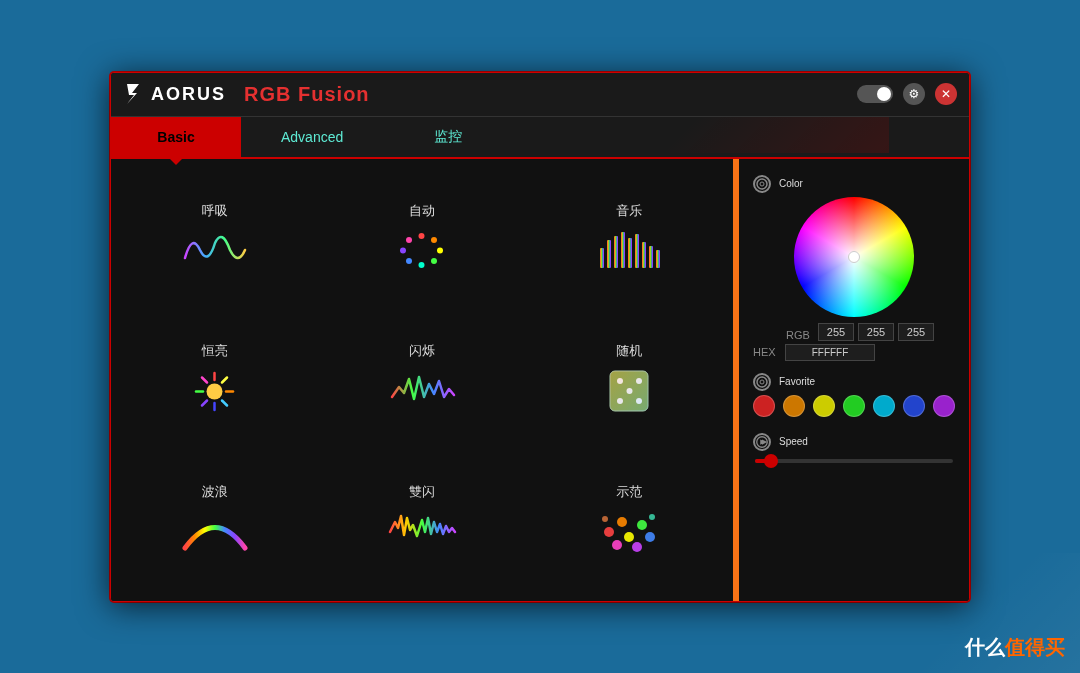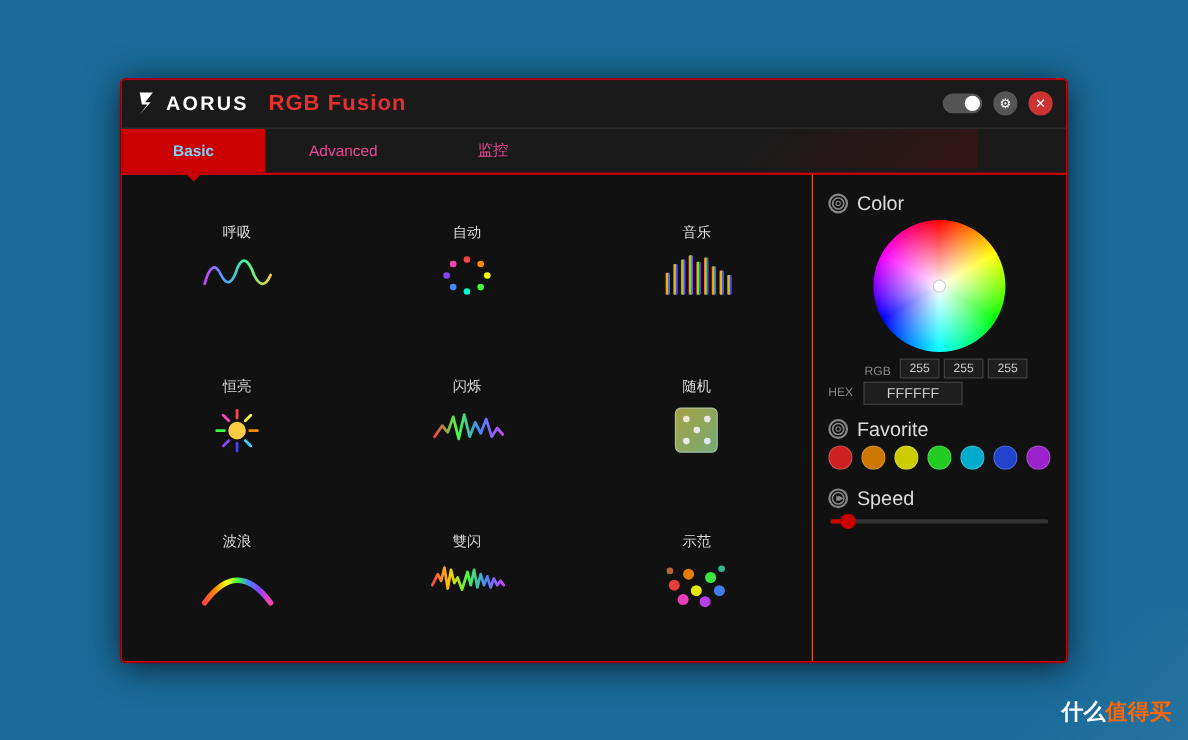--- a/index.html
+++ b/index.html
@@ -131,27 +131,27 @@
       height: 42px;
       border-bottom: 2px solid #cc0000;
     }
     .tab {
       display: flex;
       align-items: center;
       justify-content: center;
       padding: 0 40px;
       cursor: pointer;
       font-size: 14px;
-      color: #ec4899;
+      color: #5eead4;
       position: relative;
       min-width: 130px;
     }
     .tab.active {
       background: #cc0000;
-      color: #7dd3fc;
+      color: #000000;
       font-weight: bold;
     }
     .tab.active::after {
       content: '';
       position: absolute;
       bottom: -8px;
       left: 50%;
       transform: translateX(-50%);
       width: 0; height: 0;
       border-left: 8px solid transparent;
@@ -164,21 +164,21 @@
       display: flex;
       flex: 1;
       overflow: hidden;
     }
 
     
     .modes-panel {
       flex: 1;
       background: #111;
       padding: 10px 0;
-      border-right: 1px solid #f97316;
+      border-right: 6px solid #f97316;
       display: grid;
       grid-template-columns: repeat(3, 1fr);
       grid-template-rows: repeat(3, 1fr);
     }
     .mode-item {
       display: flex;
       flex-direction: column;
       align-items: center;
       justify-content: center;
       gap: 6px;
@@ -205,21 +205,21 @@
       display: flex;
       flex-direction: column;
       gap: 12px;
       flex-shrink: 0;
     }
     .panel-section-title {
       display: flex;
       align-items: center;
       gap: 8px;
       color: #ddd;
-      font-size: 18px;
+      font-size: 10px;
       margin-bottom: 4px;
     }
     .section-icon {
       width: 18px;
       height: 18px;
       border: 2px solid #888;
       border-radius: 50%;
       display: flex;
       align-items: center;
       justify-content: center;
@@ -605,21 +605,21 @@
 
         <div style="display:flex; flex-direction:column; gap:3px; margin-top:6px;">
           <div style="display:flex; align-items:flex-end; gap:4px;margin-left:33px;">
             <span style="color:#888; font-size:11px; width:28px;">RGB</span>
             <input type="text" class="val-box" style="width: 36px; background: rgb(30, 30, 30); border: 1px solid rgb(68, 68, 68); color: rgb(204, 204, 204); font-size: 11px; padding: 2px 4px; text-align: center;" value="255">
             <input type="text" class="val-box" style="width: 36px; background: rgb(30, 30, 30); border: 1px solid rgb(68, 68, 68); color: rgb(204, 204, 204); font-size: 11px; padding: 2px 4px; text-align: center;" value="255">
             <input type="text" class="val-box" style="width: 36px; background: rgb(30, 30, 30); border: 1px solid rgb(68, 68, 68); color: rgb(204, 204, 204); font-size: 11px; padding: 2px 4px; text-align: center;" value="255">
           </div>
           <div style="display:flex; align-items:center; gap:4px;">
             <span style="color:#888; font-size:11px; width:28px;">HEX</span>
-            <input type="text" class="hex-box" style="width: 90px; background: rgb(30, 30, 30); border: 1px solid rgb(68, 68, 68); color: rgb(204, 204, 204); font-size: 13px; padding: 2px 6px; text-align: center;" value="FFFFFF">
+            <input type="text" class="hex-box" style="width: 90px; background: rgb(30, 30, 30); border: 1px solid rgb(68, 68, 68); color: rgb(204, 204, 204); font-size: 10px; padding: 2px 6px; text-align: center;" value="FFFFFF">
           </div>
         </div>
       </div>
 
       <div>
         <div class="panel-section-title">
           <div class="section-icon">
             <svg width="14" height="14" viewBox="0 0 14 14">
               <circle cx="7" cy="7" r="5" fill="none" stroke="#888" stroke-width="1.5"></circle>
               <circle cx="7" cy="7" r="2" fill="none" stroke="#888" stroke-width="1"></circle>

